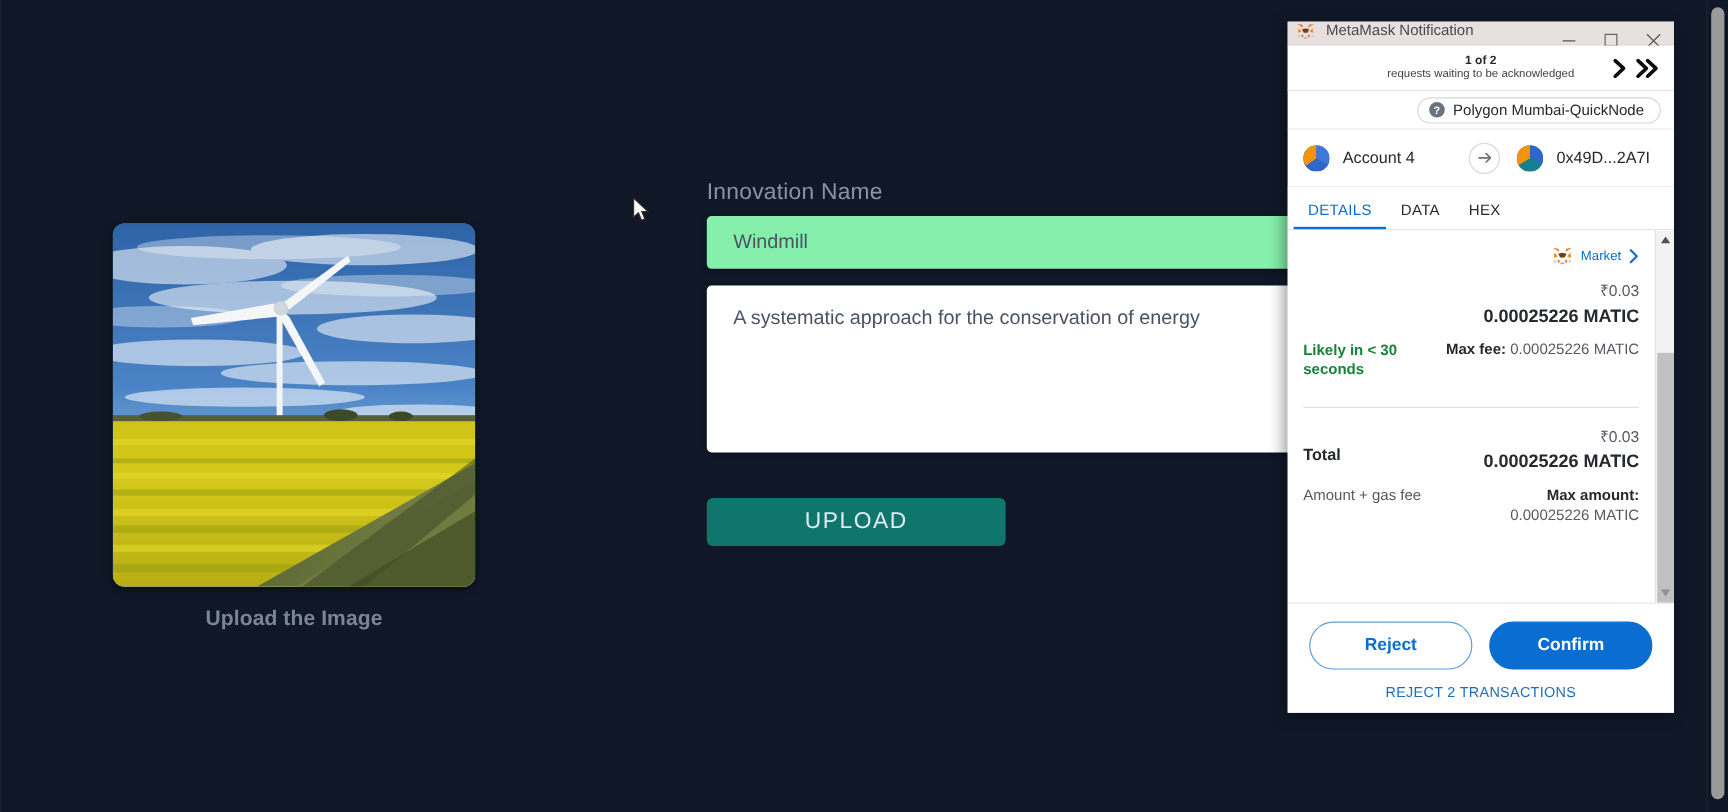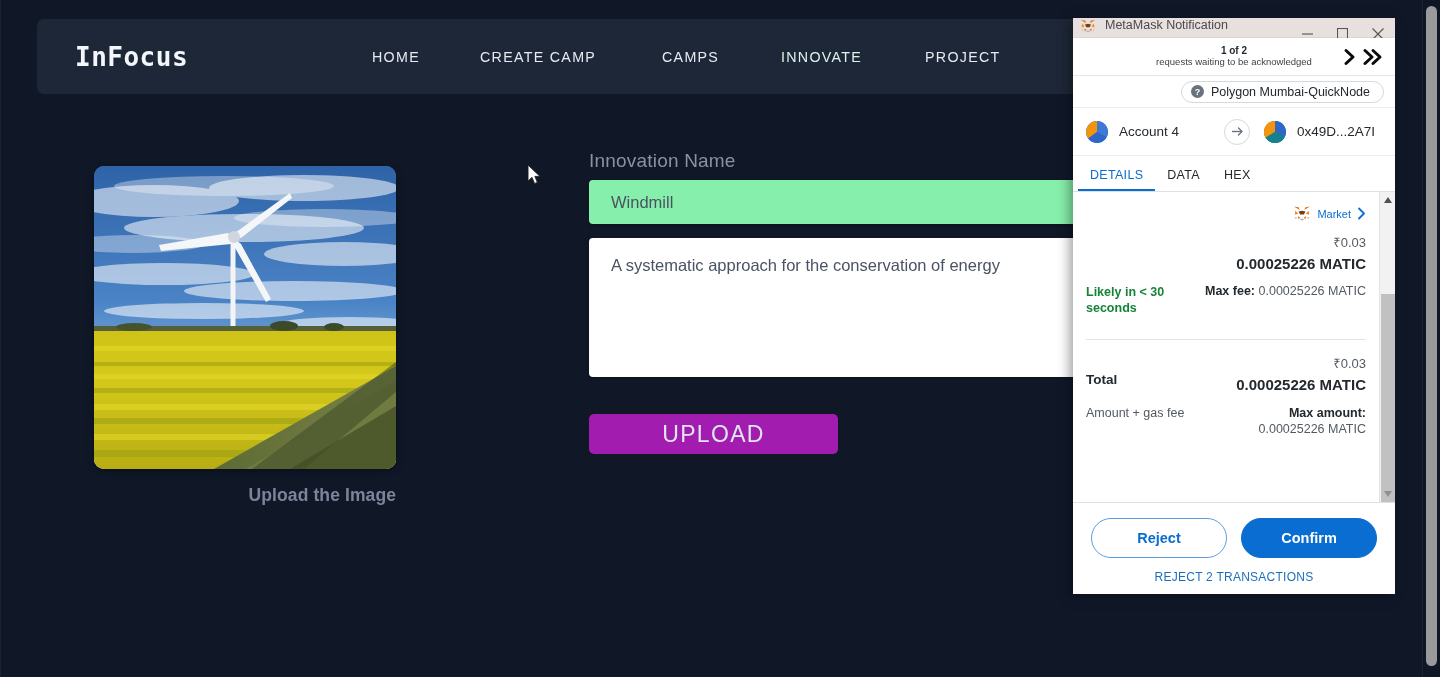--- a/index.html
+++ b/index.html
@@ -80,23 +80,23 @@
 
   
   .content {
     position: absolute;
     top: 150px; left: 0; right: 0;
   }
 
   
   .upload-col {
     position: absolute;
-    left: 93px; top: 16px;
+    left: 93px; top: 36px;
     width: 302px;
-    text-align: right;
+    text-align: center;
   }
   .preview-frame {
     width: 302px; height: 303px;
     border-radius: 10px;
     overflow: hidden;
     box-shadow: 0 2px 7px rgba(0,0,0,.45);
     background: #4b77a8;
     position: relative;
   }
   .preview-frame svg { display: block; width: 100%; height: 100%; }
@@ -144,26 +144,26 @@
     color: #4a5362;
     outline: none;
     resize: none;
     line-height: 1.35;
     box-shadow: 0 1px 3px rgba(0,0,0,.35);
   }
   .spacer-14 { height: 14px; }
   .upload-btn {
     margin-top: 33px;
     width: 249px; height: 40px;
-    background: #a21caf;
+    background: #0f766e;
     color: #dfe7f2;
     border: none;
     border-radius: 5px;
     font-family: "Liberation Sans", sans-serif;
-    font-size: 23px;
+    font-size: 19px;
     letter-spacing: 1.3px;
     cursor: pointer;
   }
 
   
   .cursor {
     position: absolute;
     left: 527px; top: 165px;
     width: 14px; height: 21px;
     pointer-events: none;
@@ -411,30 +411,20 @@
 <body>
 
 <div id="root">
 
   <div class="page-scrollbar">
     <div class="thumb"></div>
   </div>
 
   <div class="viewport">
 
-    <div class="navbar">
-      <div class="brand">InFocus</div>
-      <div class="navlinks">
-        <div class="navlink">HOME</div>
-        <div class="navlink">CREATE CAMP</div>
-        <div class="navlink">CAMPS</div>
-        <div class="navlink active">INNOVATE</div>
-        <div class="navlink">PROJECT</div>
-      </div>
-    </div>
 
     <div class="content">
 
       <div class="upload-col">
         <div class="preview-frame">
           <svg viewBox="0 0 302 303" preserveAspectRatio="none">
             <defs>
               <linearGradient id="sky" x1="0" y1="0" x2="0" y2="1">
                 <stop offset="0%" stop-color="#2e63a8"></stop>
                 <stop offset="45%" stop-color="#4b84c6"></stop>

